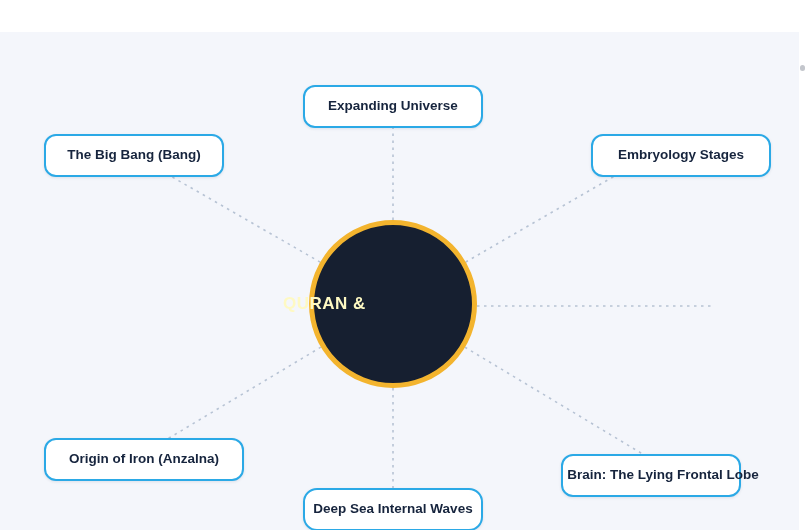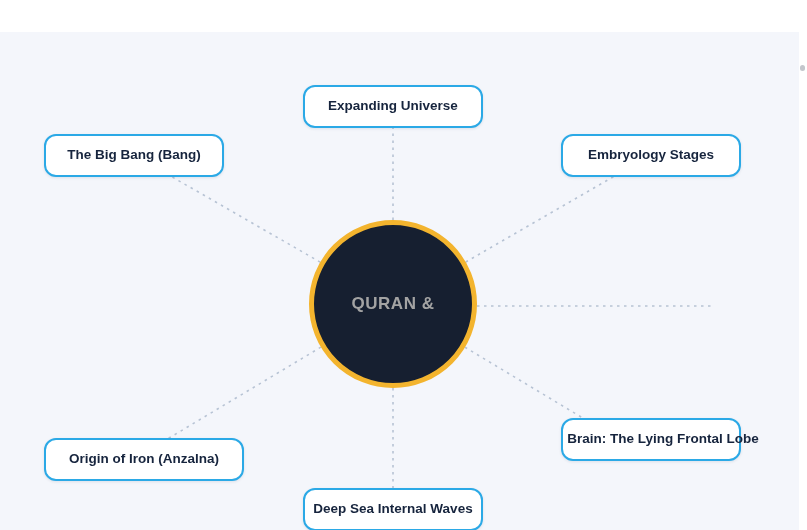--- a/index.html
+++ b/index.html
@@ -59,35 +59,34 @@
     border: 5px solid #f3b42e;
     display: flex;
     align-items: center;
     justify-content: center;
     cursor: pointer;
   }
   .center-label {
     width: 220px;
     margin-left: -31px;
     margin-right: -31px;
-    text-align: center;
-    color: #a3a3a3;
+    color: #fef9c3;
     font-size: 17px;
     font-weight: 700;
     letter-spacing: 0.5px;
     line-height: 1.55;
     white-space: nowrap;
   }
   
   .n-expanding  { left: 303px; top: 53px;  width: 180px; height: 43px; }
   .n-bigbang    { left: 44px;  top: 102px; width: 180px; height: 43px; }
-  .n-embryology { left: 561px; top: 102px; width: 180px; height: 43px; }
+  .n-embryology { left: 591px; top: 102px; width: 180px; height: 43px; }
   .n-water      { left: 641px; top: 256px; width: 140px; height: 39px; }
-  .n-brain      { left: 561px; top: 386px; width: 180px; height: 43px; padding-left: 24px; }
-  .n-deepsea    { left: 303px; top: 456px; width: 180px; height: 43px; }
+  .n-brain      { left: 561px; top: 422px; width: 180px; height: 43px; padding-left: 24px; }
+  .n-deepsea    { left: 303px; top: 456px; width: 180px; height: 43px; border-radius: 14px; }
   .n-iron       { left: 44px;  top: 406px; width: 200px; height: 43px; }
 
   .scrollbar-track {
     position: absolute;
     right: 0; top: 0;
     width: 8px; height: 530px;
     background: #ffffff;
   }
   .scrollbar-thumb {
     position: absolute;

